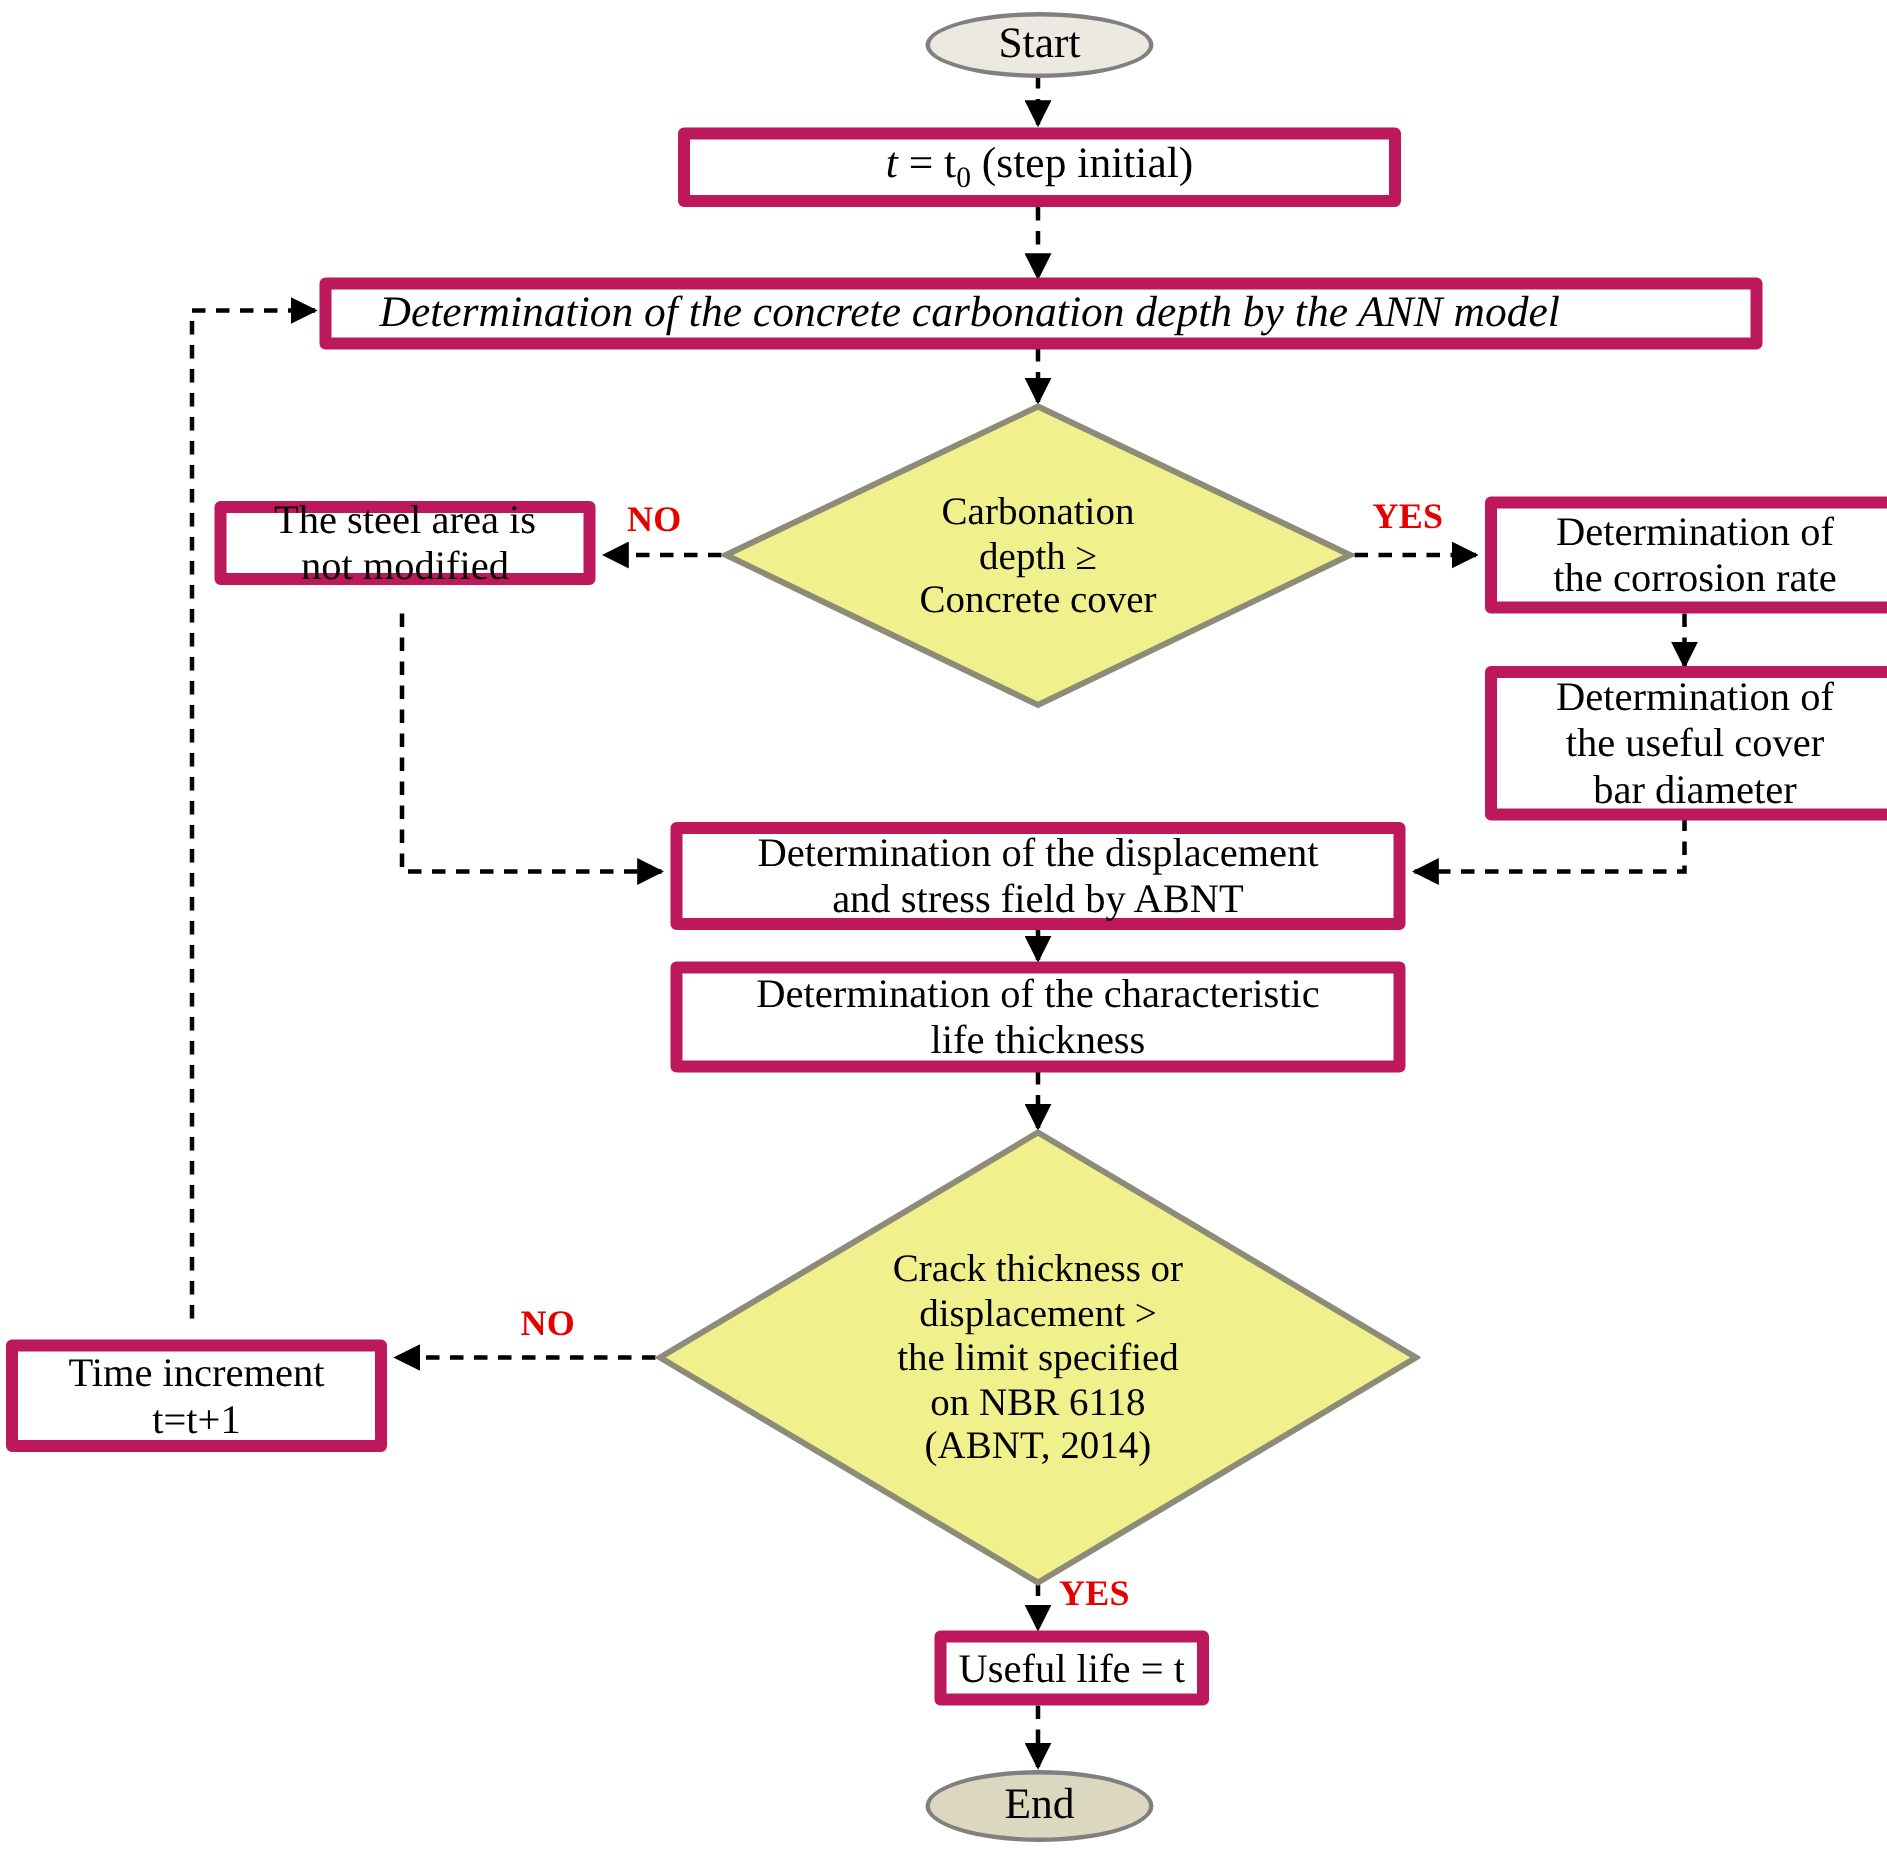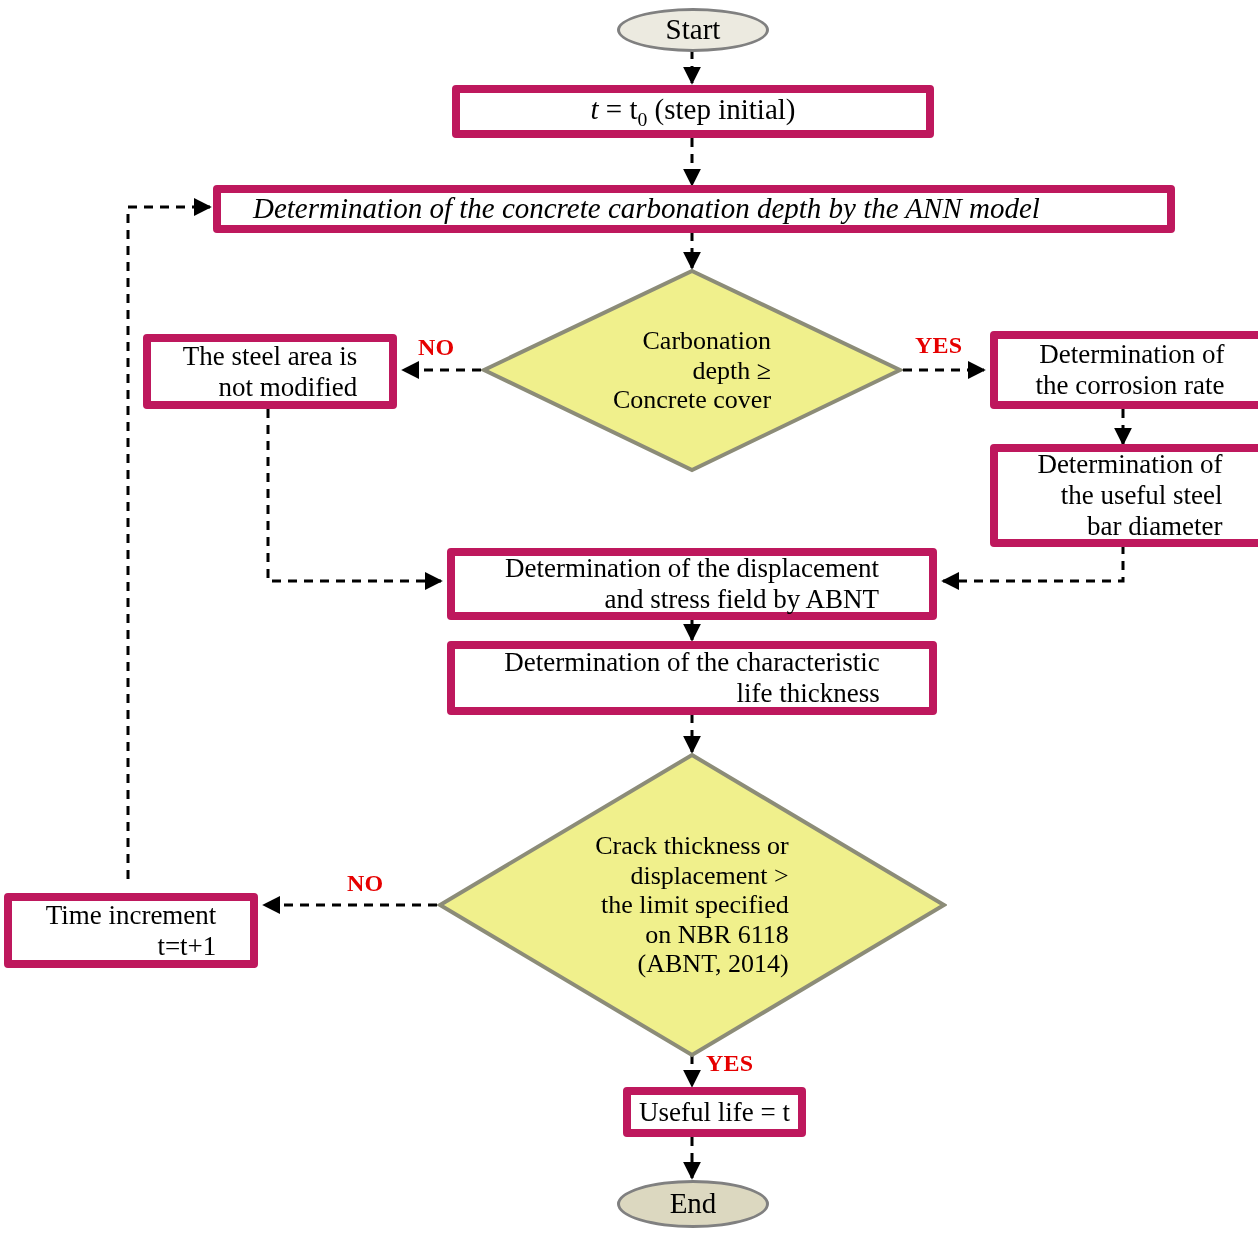--- a/index.html
+++ b/index.html
@@ -24,21 +24,21 @@
     pointer-events: none;
   }
 
   
   .node {
     position: absolute;
     box-sizing: border-box;
     display: flex;
     align-items: center;
     justify-content: center;
-    text-align: right;
+    text-align: center;
     color: #000000;
     line-height: 1.14;
   }
 
   .proc {
     background: #ffffff;
     border: 8px solid #be185d;
     border-radius: 4px;
   }
 
@@ -154,38 +154,38 @@
     <svg viewBox="0 0 422 205" preserveAspectRatio="none">
       <polygon points="211,3 419,102 211,202 3,102" fill="#F0F08C" stroke="#8C8C78" stroke-width="4"></polygon>
     </svg>
     <div class="dtext">
       <div>Carbonation</div>
       <div>depth ≥</div>
       <div>Concrete cover</div>
     </div>
   </div>
 
-  <div class="node proc t-box" style="left:143px; top:334px; width:254px; height:75px;">
+  <div class="node proc t-box" style="left:143px; top:334px; width:254px; height:56px;">
     <div>
       <div>The steel area is</div>
       <div>not modified</div>
     </div>
   </div>
 
   <div class="node proc t-box" style="left:990px; top:331px; width:280px; height:78px;">
     <div>
       <div>Determination of</div>
       <div>the corrosion rate</div>
     </div>
   </div>
 
   <div class="node proc t-box" style="left:990px; top:444px; width:280px; height:103px;">
     <div>
       <div>Determination of</div>
-      <div>the useful steel</div>
+      <div>the useful cover</div>
       <div>bar diameter</div>
     </div>
   </div>
 
   <div class="node proc t-box" style="left:447px; top:548px; width:490px; height:72px;">
     <div>
       <div>Determination of the displacement</div>
       <div>and stress field by ABNT</div>
     </div>
   </div>

